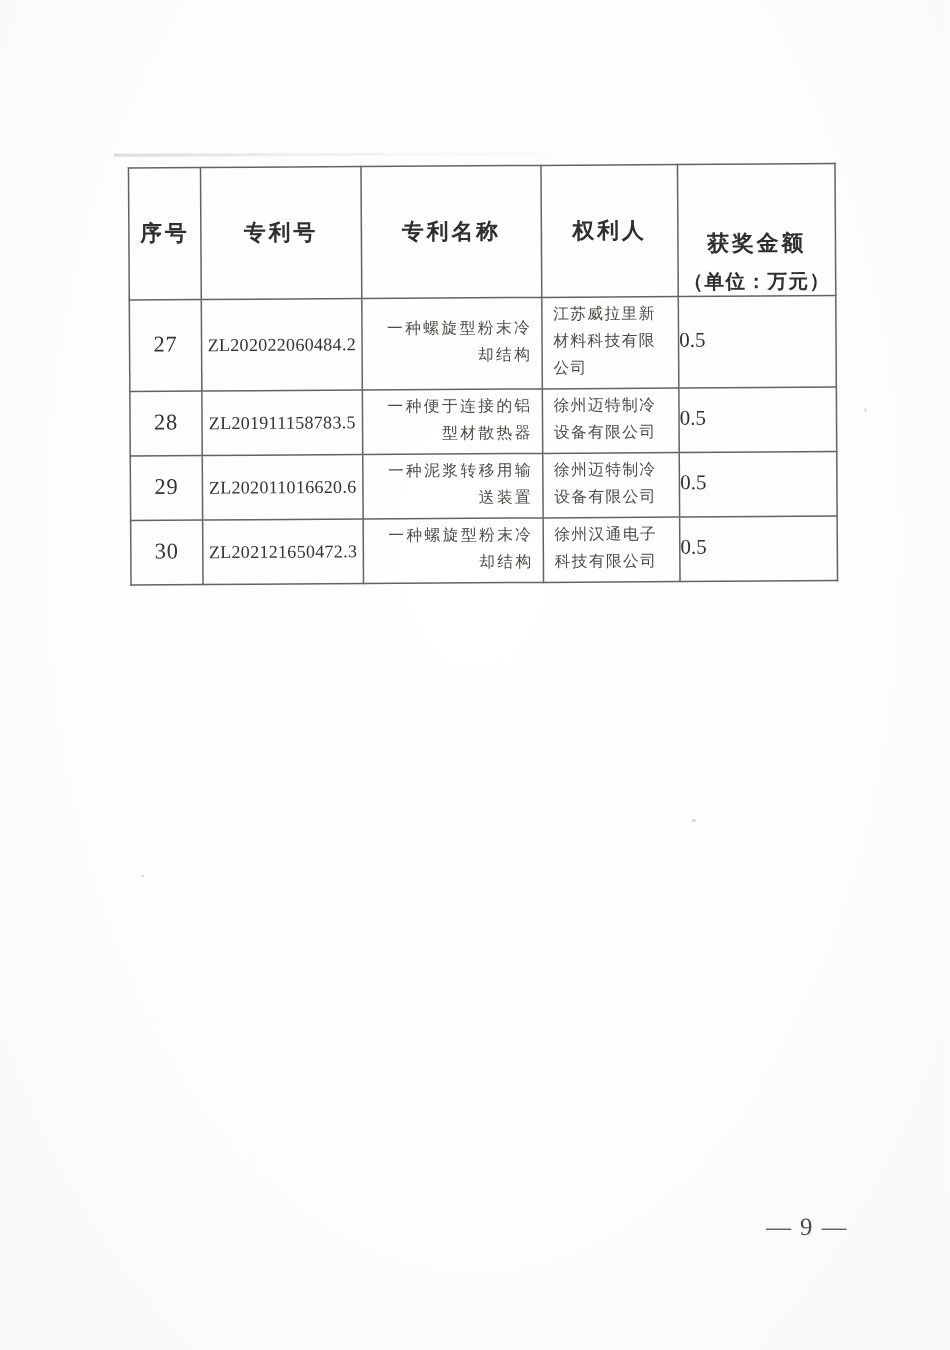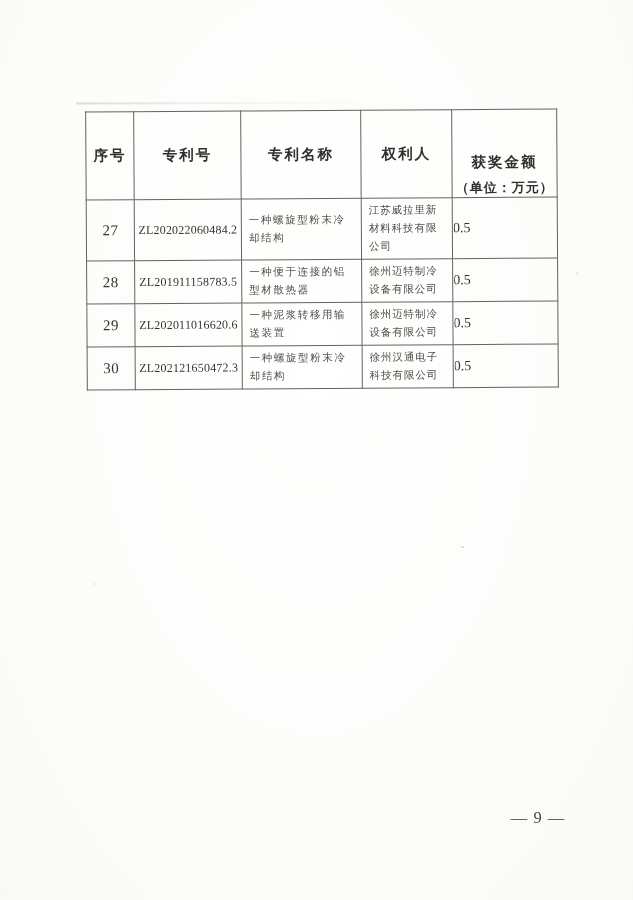--- a/index.html
+++ b/index.html
@@ -82,21 +82,21 @@
     gap: 7px;
     margin-top: 43px;
   }
   .amount-header-line2 {
     font-size: 13px;
     letter-spacing: 1px;
     white-space: nowrap;
   }
 
   
-  table.patent-table tbody td { height: 43px; border-radius: 23px; }
+  table.patent-table tbody td { height: 43px; }
 
   td.cell-no {
     text-align: center;
     font-size: 15px;
     color: #35352f;
     letter-spacing: 0.5px;
   }
 
   td.cell-patent-no {
     text-align: center;
@@ -107,21 +107,21 @@
     margin-left: 21px;
   }
 
   td.cell-name {
     padding: 3px 6px 3px 7px;
     font-size: 10.5px;
     line-height: 18px;
     letter-spacing: 1.6px;
     color: #4c4c46;
     word-break: break-all;
-    text-align: left;
+    text-align: right;
   }
 
   td.cell-owner {
     padding: 3px 5px 3px 7px;
     font-size: 10.5px;
     line-height: 18px;
     letter-spacing: 0.9px;
     color: #4c4c46;
     word-break: break-all;
     text-align: left;

